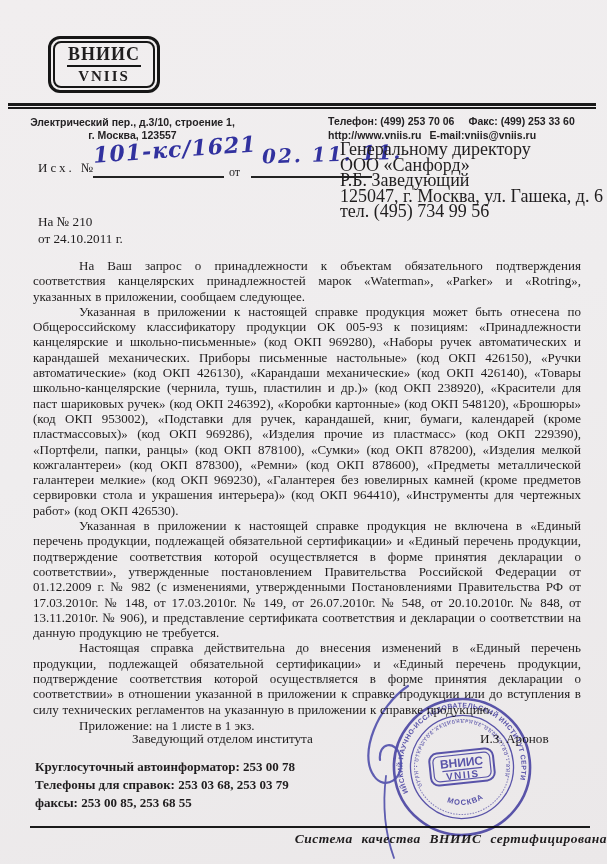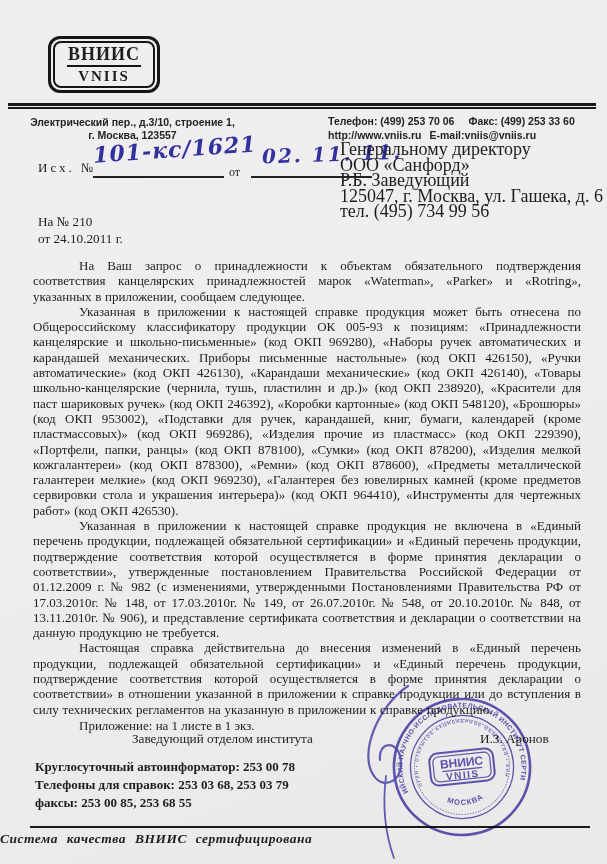--- a/index.html
+++ b/index.html
@@ -59,21 +59,21 @@
     word-spacing:.5px;
   }
   .attachment{ font-size:13px; line-height:15.3px; text-indent:46px; margin-top:1px;}
   
   .position-title{ position:absolute; left:97px; top:731px; font-size:13.2px;margin-left:35px;}
   .signer-name{ position:absolute; left:480px; top:731px; font-size:13.2px; z-index:1;}
   
   .contacts-footer{ position:absolute; left:35px; top:758px; font-weight:bold; font-size:13px; line-height:18px;}
   .footer-rule{ position:absolute; left:30px; top:826px; width:560px; height:2px; background:#1a1a1a;}
   .quality-line{
-    position:absolute; left:0; top:831px; width:607px; text-align:left;
+    position:absolute; left:0; top:831px; width:607px; text-align:right;
     font-weight:bold; font-style:italic; font-size:13.5px; word-spacing:5px; letter-spacing:.5px;
   }
   
   .ink-overlay{ position:absolute; left:340px; top:672px; width:280px; height:192px; z-index:2;
     mix-blend-mode:multiply; opacity:.88;}
   .stamp-text{ font-family:"Liberation Sans",sans-serif; font-weight:bold; fill:#4a44ae;}
 </style>
 </head>
 <body>
 

